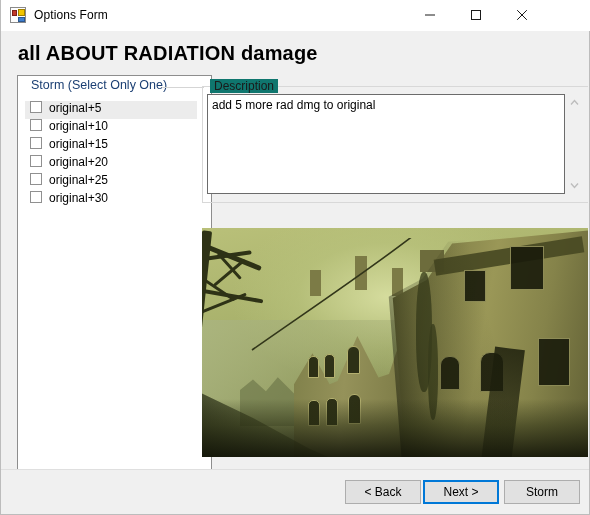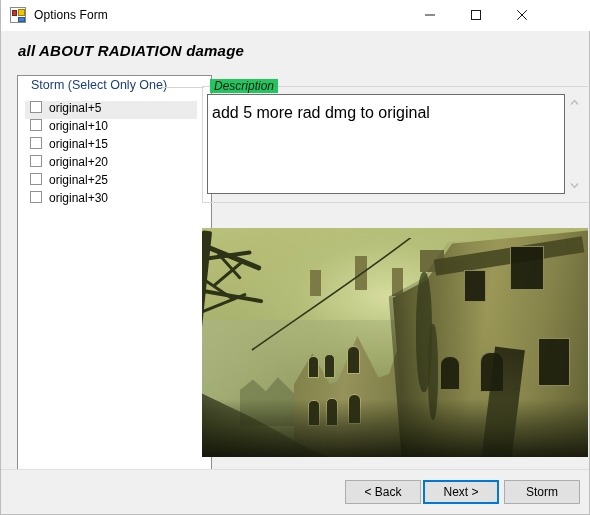--- a/index.html
+++ b/index.html
@@ -60,23 +60,22 @@
     background: transparent;
   }
   #btn-min { right: 138px; }
   #btn-max { right: 92px; }
   #btn-close { right: 46px; }
   .winbtn svg { display: block; }
 
   
   #heading {
     position: absolute; left: 17px; top: 42px;
-    font-size: 15px; font-weight: bold; color: #000000;
+    font-size: 20px; font-weight: bold; color: #000000;
     letter-spacing: 0.2px;
-    font-style: italic;
   }
 
   
   #left-panel {
     position: absolute; left: 16px; top: 75px;
     width: 195px; height: 398px;
     background: #ffffff;
     border: 1px solid #8d8d8d;
   }
   #group-storm {
@@ -112,38 +111,37 @@
   }
 
   
   #group-desc {
     position: absolute; left: 201px; top: 80px;
     width: 386px; height: 123px;
   }
   #group-desc-title {
     position: absolute; left: 8px; top: -1px;
     font-size: 12px; color: #1a1a1a;
-    background: #22c55e;
+    background: #0f766e;
     padding: 0 4px;
     white-space: nowrap;
-    font-style: italic;
   }
   #group-desc-border {
     position: absolute; left: 0; top: 6px;
     width: 386px; height: 117px;
     border: 1px solid #d8d8d8;
     border-right: none;
   }
   #desc-box {
     position: absolute; left: 5px; top: 14px;
     width: 358px; height: 100px;
     background: #ffffff;
     border: 1px solid #6b6b6b;
-    padding: 10px 4px;
-    font-size: 16px; color: #000000;
+    padding: 3px 4px;
+    font-size: 12px; color: #000000;
     overflow: hidden;
     line-height: 15px;
   }
   #desc-scroll {
     position: absolute; left: 364px; top: 14px;
     width: 17px; height: 100px;
     background: #f0f0f0;
     display: flex; flex-direction: column;
     align-items: center; justify-content: space-between;
   }

